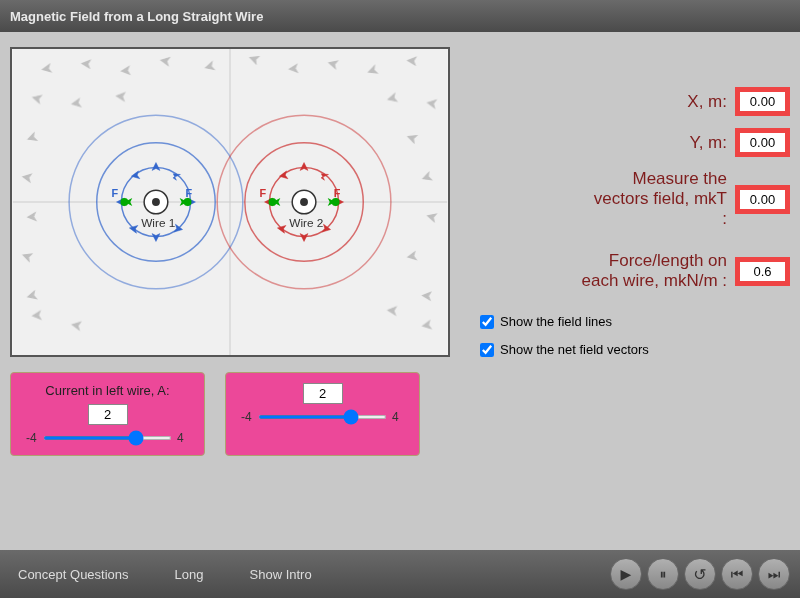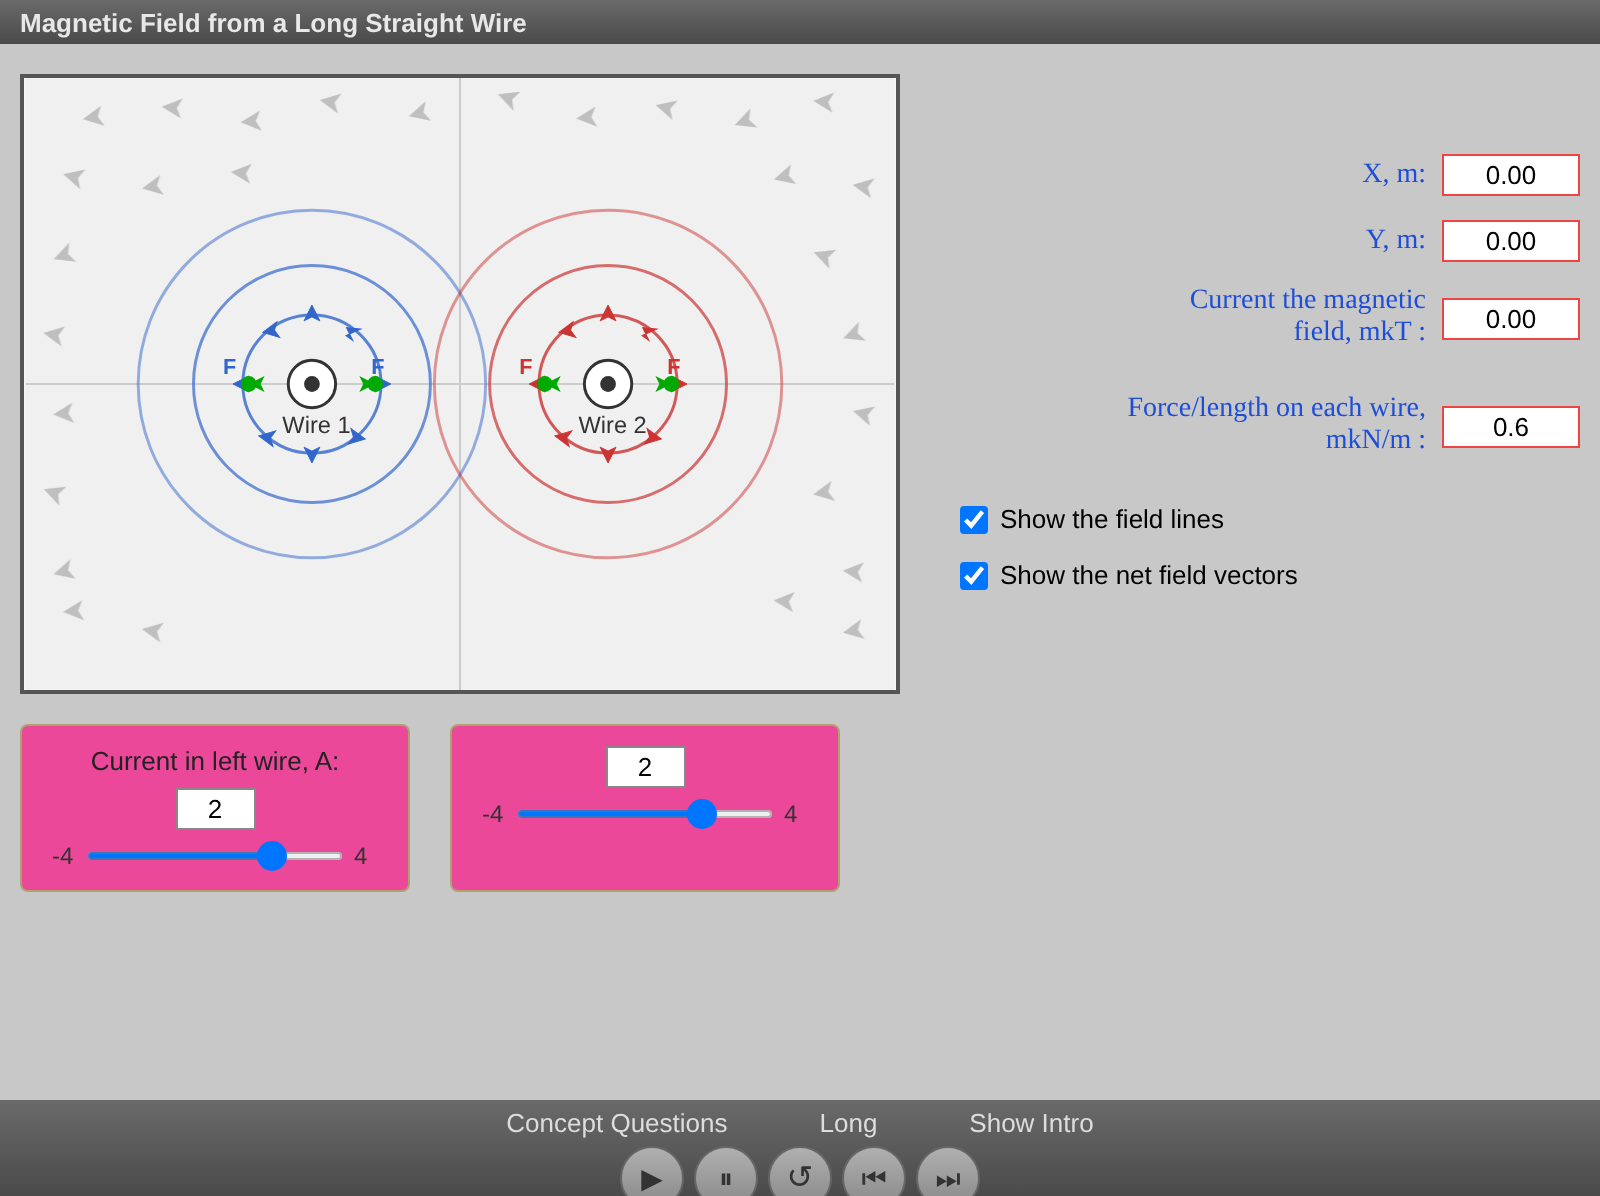--- a/index.html
+++ b/index.html
@@ -13,21 +13,21 @@
       position: relative;
     }
 
     
     #title-bar {
       background: linear-gradient(to bottom, #6a6a6a, #4a4a4a);
       color: #e8e8e8;
       padding: 5px 10px;
       font-size: 13px;
       font-weight: bold;
-      height: 22px;
+      height: 32px;
       display: flex;
       align-items: center;
     }
 
     
     #main-content {
       display: flex;
       flex-direction: row;
       padding: 15px 10px 10px 10px;
       gap: 20px;
@@ -123,29 +123,28 @@
     .measurement-row {
       display: flex;
       align-items: center;
       justify-content: flex-end;
       gap: 8px;
       margin-bottom: 4px;
     }
 
     .measurement-label {
       text-align: right;
-      color: #1d4ed8;
-      font-size: 14px;
-      font-family: Liberation Serif, serif;
+      color: #7f1d1d;
+      font-size: 17px;
     }
 
     .measurement-value {
-      border: 1px solid #ef4444;
+      border: 5px solid #ef4444;
       background: white;
-      width: 69px;
+      width: 55px;
       text-align: center;
       padding: 2px 4px;
       font-size: 13px;
     }
 
     .force-row {
       display: flex;
       align-items: center;
       justify-content: flex-end;
       gap: 8px;
@@ -170,21 +169,20 @@
       position: absolute;
       bottom: 0;
       left: 0;
       width: 800px;
       height: 48px;
       background: linear-gradient(to bottom, #6a6a6a, #4a4a4a);
       display: flex;
       align-items: center;
       justify-content: space-between;
       padding: 0 10px;
-      flex-direction: column;
     }
 
     #bottom-nav {
       display: flex;
       gap: 30px;
       align-items: center;
     }
 
     .nav-item {
       color: #ddd;
@@ -367,21 +365,21 @@
       <span class="measurement-label">X, m:</span>
       <div class="measurement-value">0.00</div>
     </div>
 
     <div class="measurement-row">
       <span class="measurement-label">Y, m:</span>
       <div class="measurement-value">0.00</div>
     </div>
 
     <div class="measurement-row">
-      <span class="measurement-label" style="text-align:right; max-width:140px;">Current the magnetic field, mkT :</span>
+      <span class="measurement-label" style="text-align:right; max-width:140px;">Measure the vectors field, mkT :</span>
       <div class="measurement-value">0.00</div>
     </div>
 
     <div class="force-row">
       <span class="measurement-label" style="text-align:right; max-width:150px;">Force/length on each wire, mkN/m :</span>
       <div class="measurement-value">0.6</div>
     </div>
 
     <div class="checkbox-row">
       <input type="checkbox" checked="" id="cb-lines" style="">

